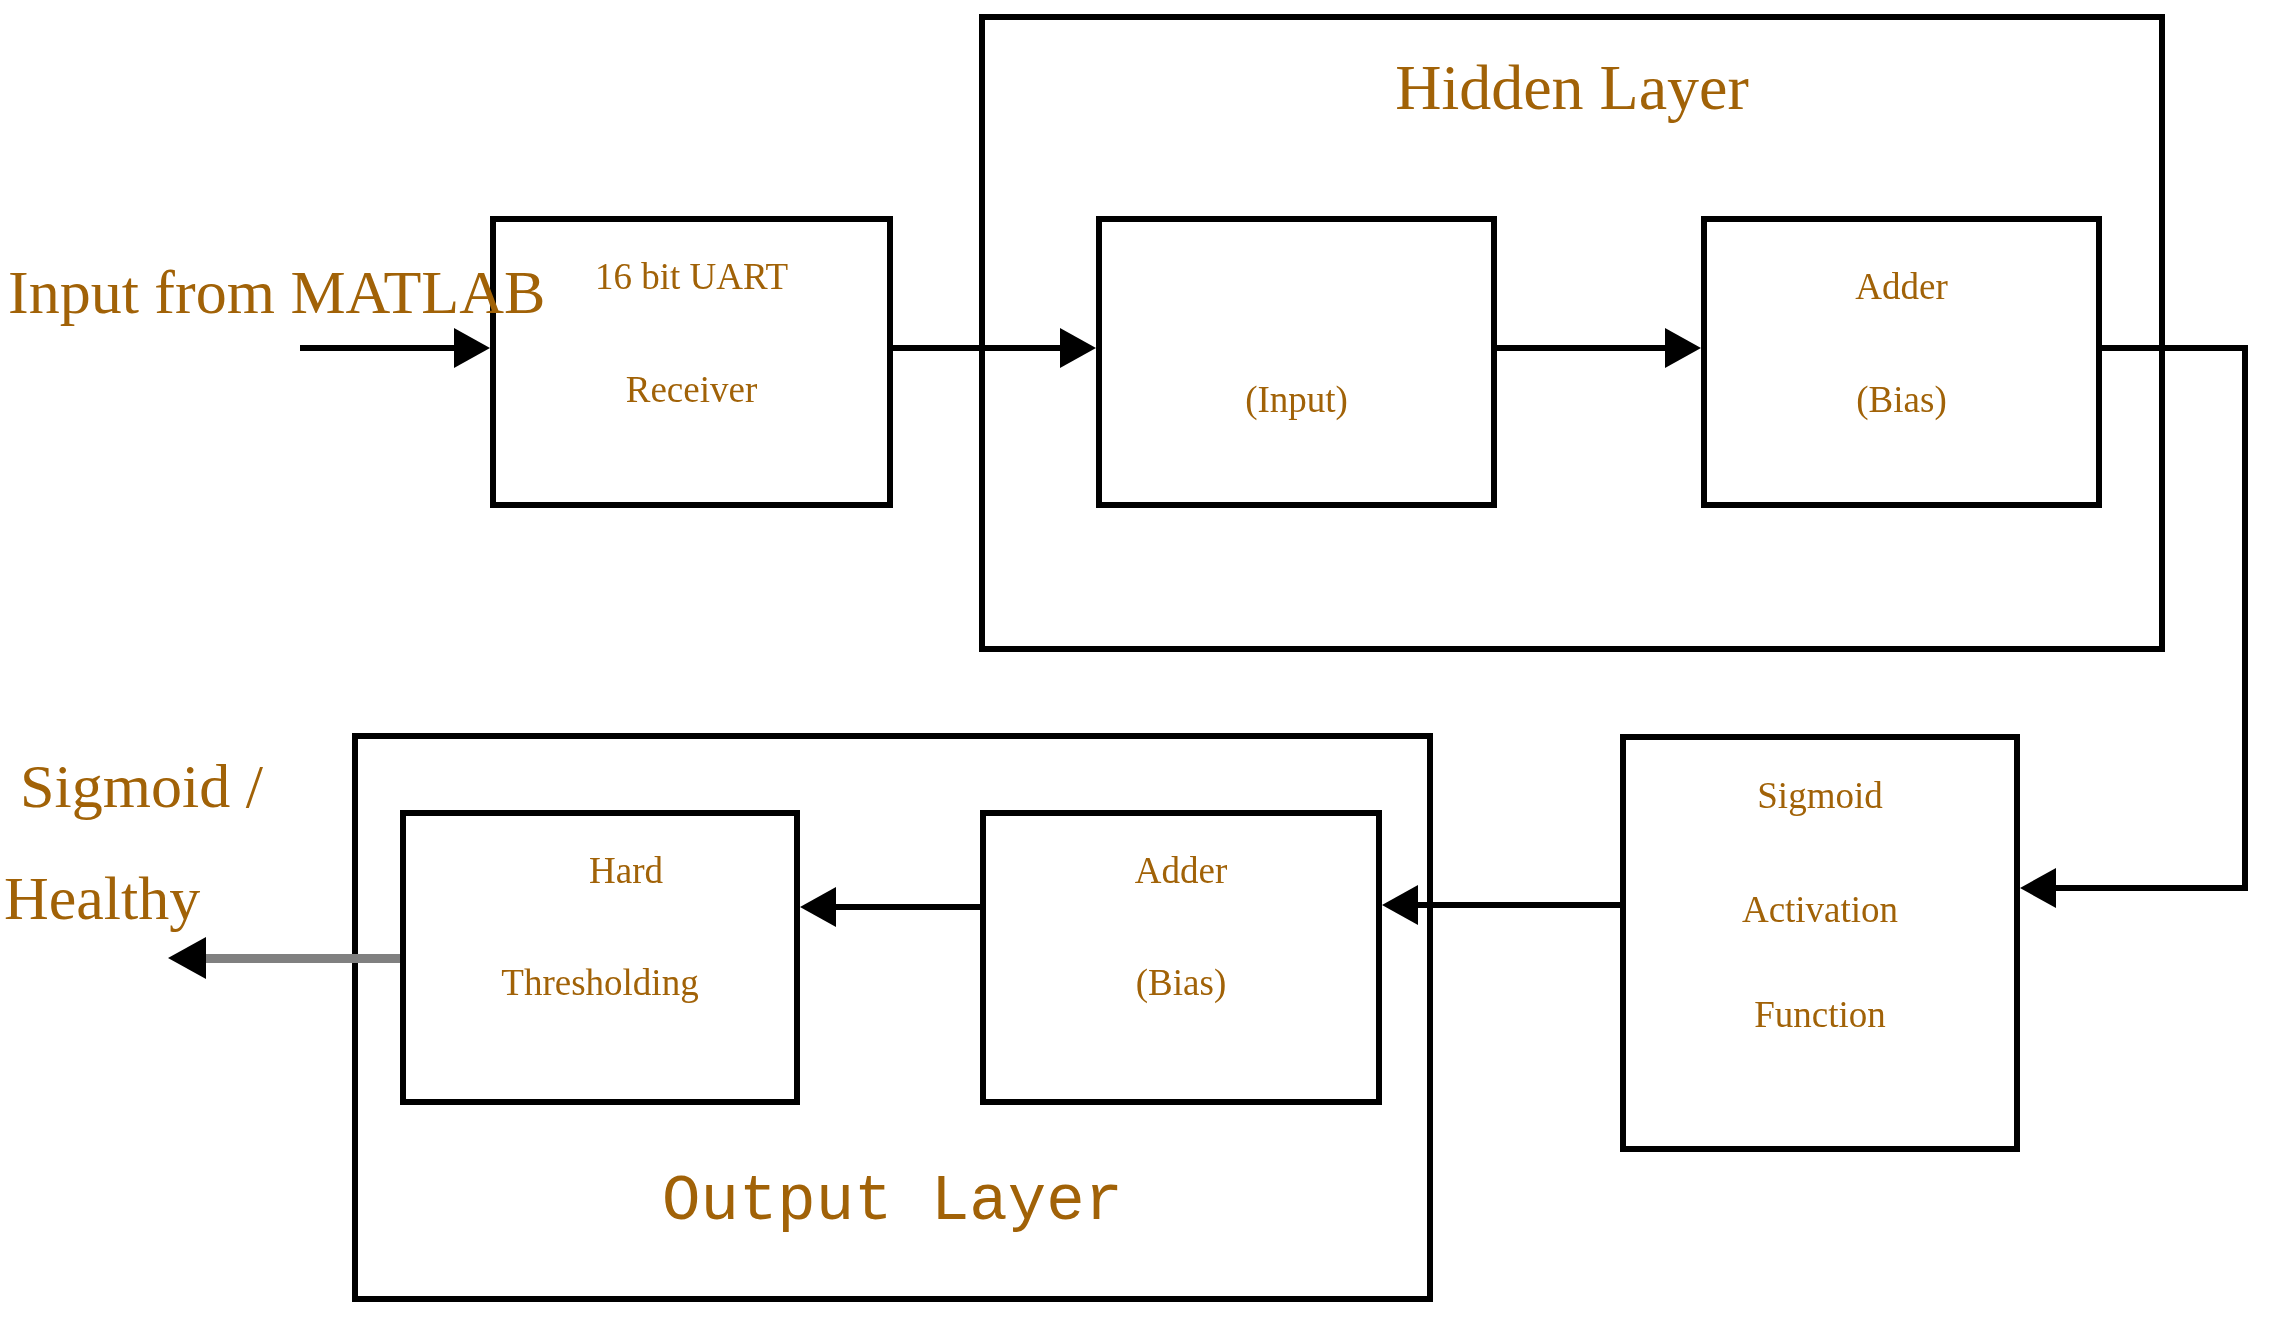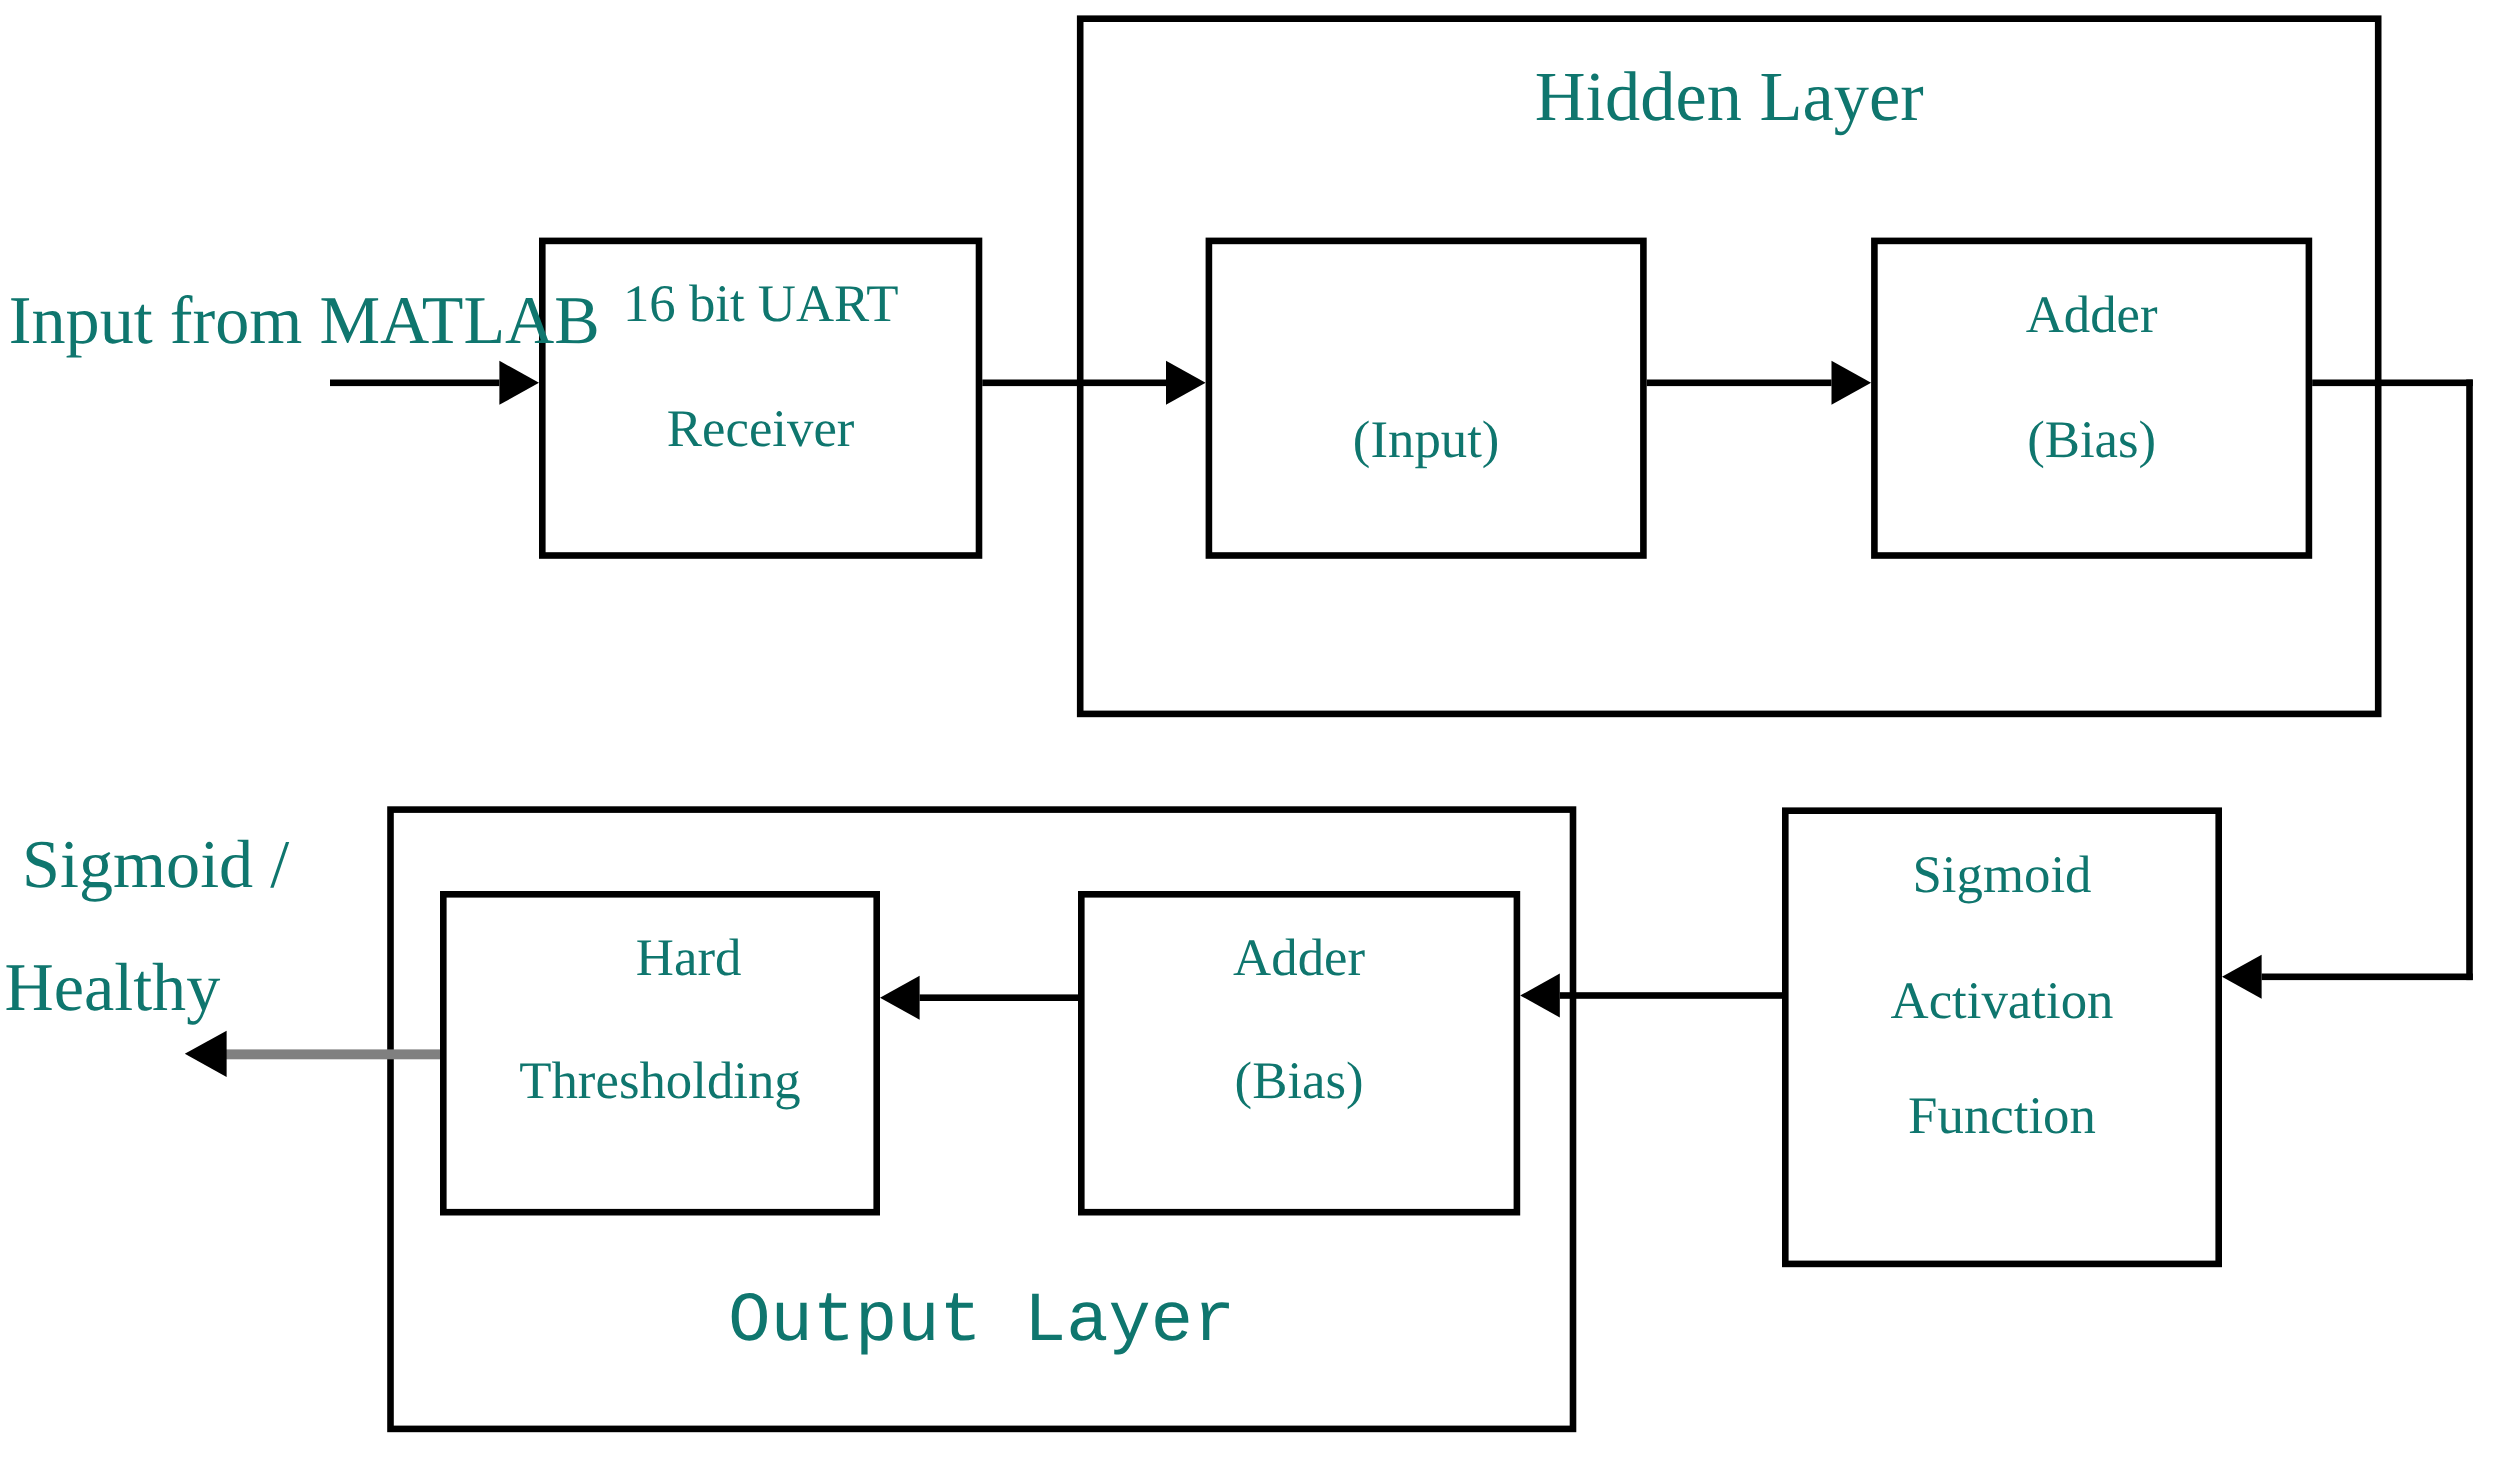--- a/index.html
+++ b/index.html
@@ -6,36 +6,36 @@
     margin: 0;
     padding: 0;
     background: #ffffff;
   }
   .canvas {
     position: relative;
     width: 2271px;
     height: 1326px;
     background: #ffffff;
     font-family: "Liberation Serif", "DejaVu Serif", serif;
-    color: #0f766e;
+    color: #a16207;
     overflow: hidden;
   }
   .box {
     position: absolute;
     border: 6px solid #000000;
     background: #ffffff;
     box-sizing: border-box;
   }
   .container-box {
     background: transparent;
   }
   .node-label {
     position: absolute;
     text-align: center;
-    font-size: 48px;
+    font-size: 37px;
     line-height: 52px;
     white-space: nowrap;
   }
   .title-label {
     position: absolute;
     text-align: center;
     font-size: 64px;
     line-height: 64px;
     white-space: nowrap;
   }

